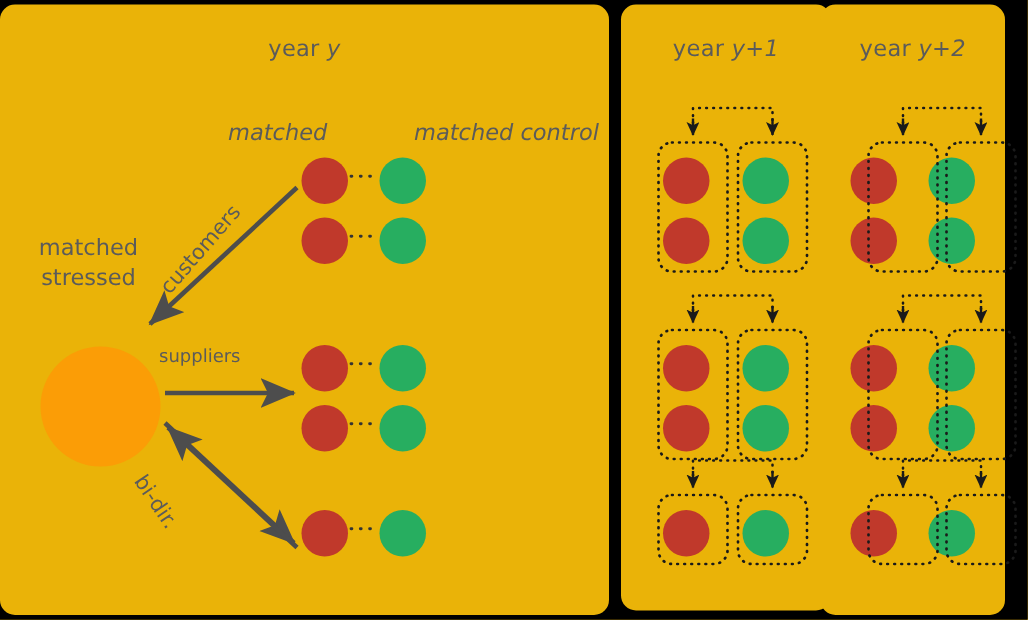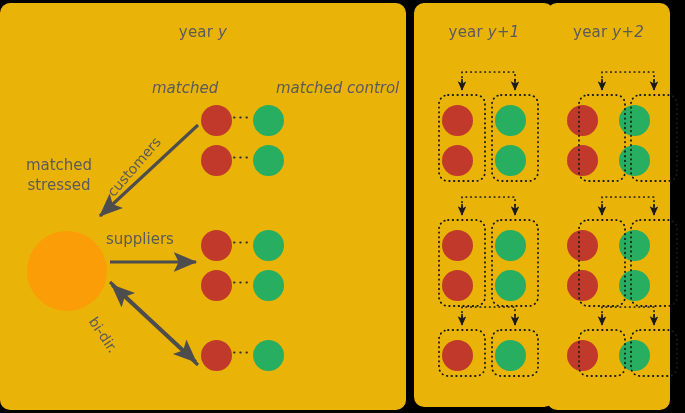--- a/index.html
+++ b/index.html
@@ -20,21 +20,21 @@
   #label-stressed{left:152px;top:76px;}
   #label-matched{left:255px;top:76px;margin-left:21px;}
 
   #label-shocked{position:absolute;left:10px;top:152px;width:98px;text-align:center;
                  font-size:15px;color:#5B5B5B;line-height:20px;}
 
   .rot-label{position:absolute;font-size:14px;color:#5B5B5B;white-space:nowrap;
              transform-origin:0 0;}
   #label-customers{left:104px;top:186px;transform:rotate(-49deg);}
   #label-bidir{left:99px;top:311px;transform:rotate(56deg);}
-  #label-suppliers{position:absolute;left:106px;top:227px;font-size:15px;color:#5B5B5B;white-space:nowrap;}
+  #label-suppliers{position:absolute;left:106px;top:227px;font-size:12px;color:#5B5B5B;white-space:nowrap;}
 
   .dot{position:absolute;border-radius:50%;}
   .dot.red{background:#C0392B;}
   .dot.grn{background:#27AE60;}
   .dot.org{background:#FB9D06;}
 
   svg.ovl{position:absolute;left:0;top:0;width:685px;height:413px;overflow:visible;pointer-events:none;}
 </style>
 </head>
 <body>

